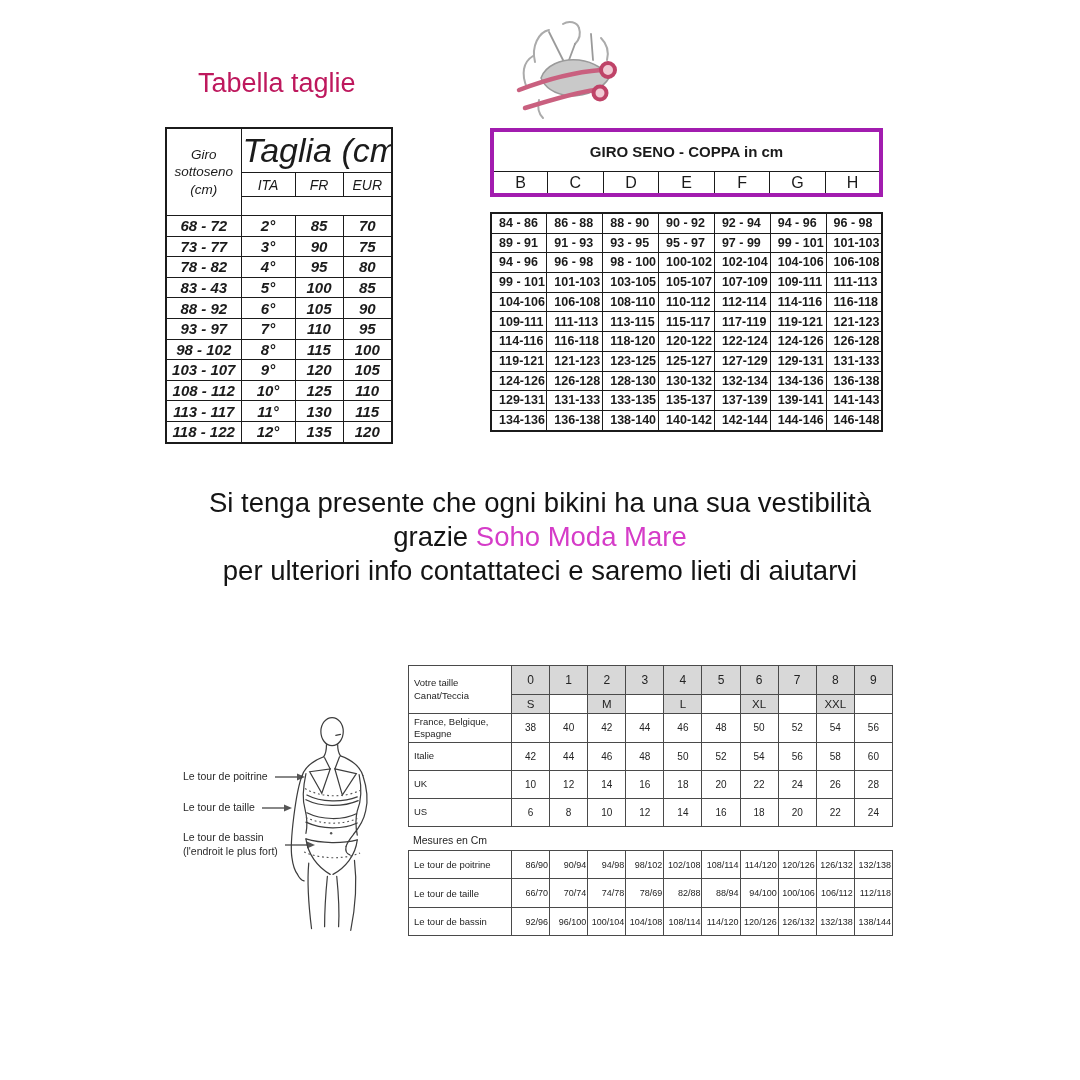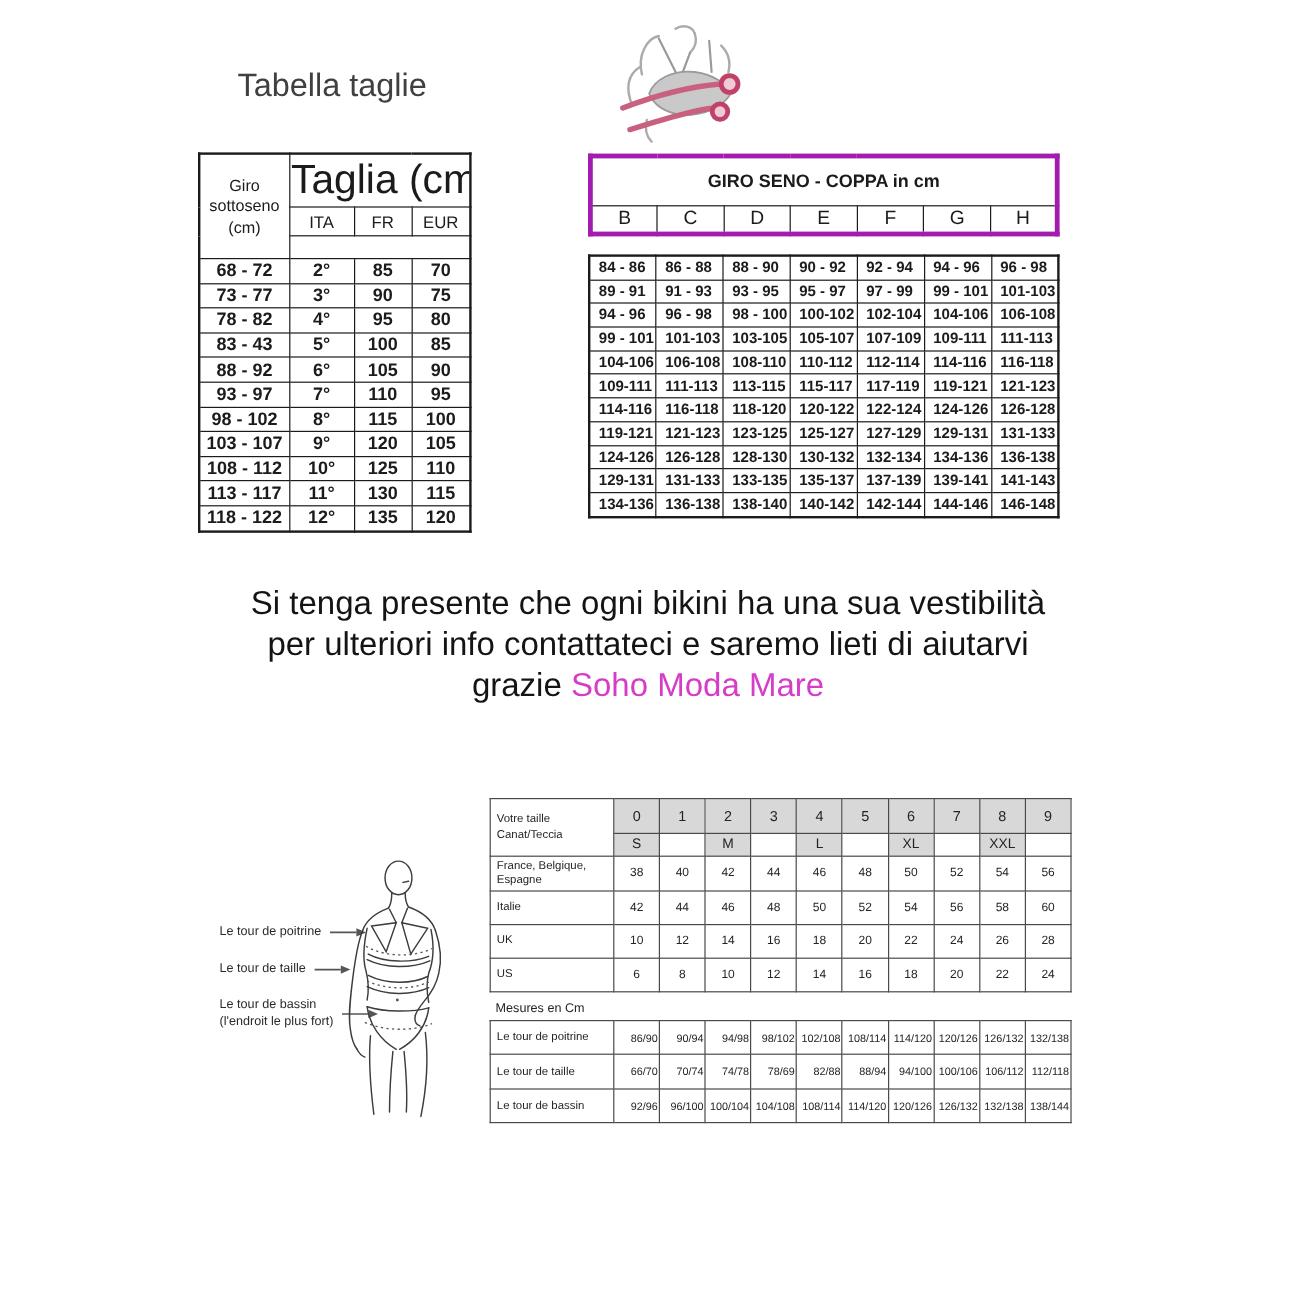--- a/index.html
+++ b/index.html
@@ -4,28 +4,28 @@
 <style>
   html,body{margin:0;padding:0;background:#fff;}
   #page{position:relative;width:1080px;height:1080px;background:#ffffff;overflow:hidden;
         font-family:"Liberation Sans",sans-serif;color:#1b1b1b;}
 
   
   table{border-collapse:collapse;table-layout:fixed;}
   td,th{overflow:hidden;white-space:nowrap;}
 
   
-  .page-title{position:absolute;left:198px;top:56px;font-size:27px;color:#404040;}
+  .page-title{position:absolute;left:198px;top:68px;font-size:27px;color:#be185d;}
 
   
   .bra-icon{position:absolute;left:505px;top:20px;}
 
   
   #underbust{position:absolute;left:165px;top:127px;width:226px;border:2px solid #1b1b1b;}
-  #underbust td,#underbust th{border:1px solid #1b1b1b;text-align:center;font-weight:normal;}
+  #underbust td,#underbust th{border:1px solid #1b1b1b;text-align:center;font-weight:normal;font-style:italic;}
   #underbust .giro{width:75px;font-size:13.5px;white-space:pre-line;line-height:1.3;}
   #underbust .taglia{height:41px;font-size:34px;margin-left:46px;}
   #underbust tr.sub th{height:21px;font-size:14px;}
   #underbust tr.thin td{height:16px;}
   #underbust tbody td{height:17.6px;font-size:15px;font-weight:bold;line-height:1;}
 
   
   #cup-wrap{position:absolute;left:490px;top:128px;width:393px;}
   #cup-head{width:393px;border:4px solid #a21caf;}
   #cup-head th{border:1px solid #1b1b1b;font-weight:normal;}
@@ -307,22 +307,22 @@
             <td>142-144</td>
             <td>144-146</td>
             <td>146-148</td>
           </tr>
         </tbody>
     </table>
   </div>
 
   <div class="note">
     <div>Si tenga presente che ogni bikini ha una sua vestibilità</div>
+    <div><span>grazie </span><span id="brand" style="color: rgb(213, 60, 200);">Soho Moda Mare</span></div>
     <div>per ulteriori info contattateci e saremo lieti di aiutarvi</div>
-    <div><span>grazie </span><span id="brand" style="color: rgb(213, 60, 200);">Soho Moda Mare</span></div>
   </div>
 
   <div class="measure-label lbl-poitrine">
     <span class="txt">Le tour de poitrine</span>
     <svg width="30" height="8">
       <line x1="0" y1="4" x2="22" y2="4" stroke="#555" stroke-width="1.4"></line>
       <polygon points="22,0.5 30,4 22,7.5" fill="#555"></polygon>
     </svg>
   </div>
   <div class="measure-label lbl-taille">

